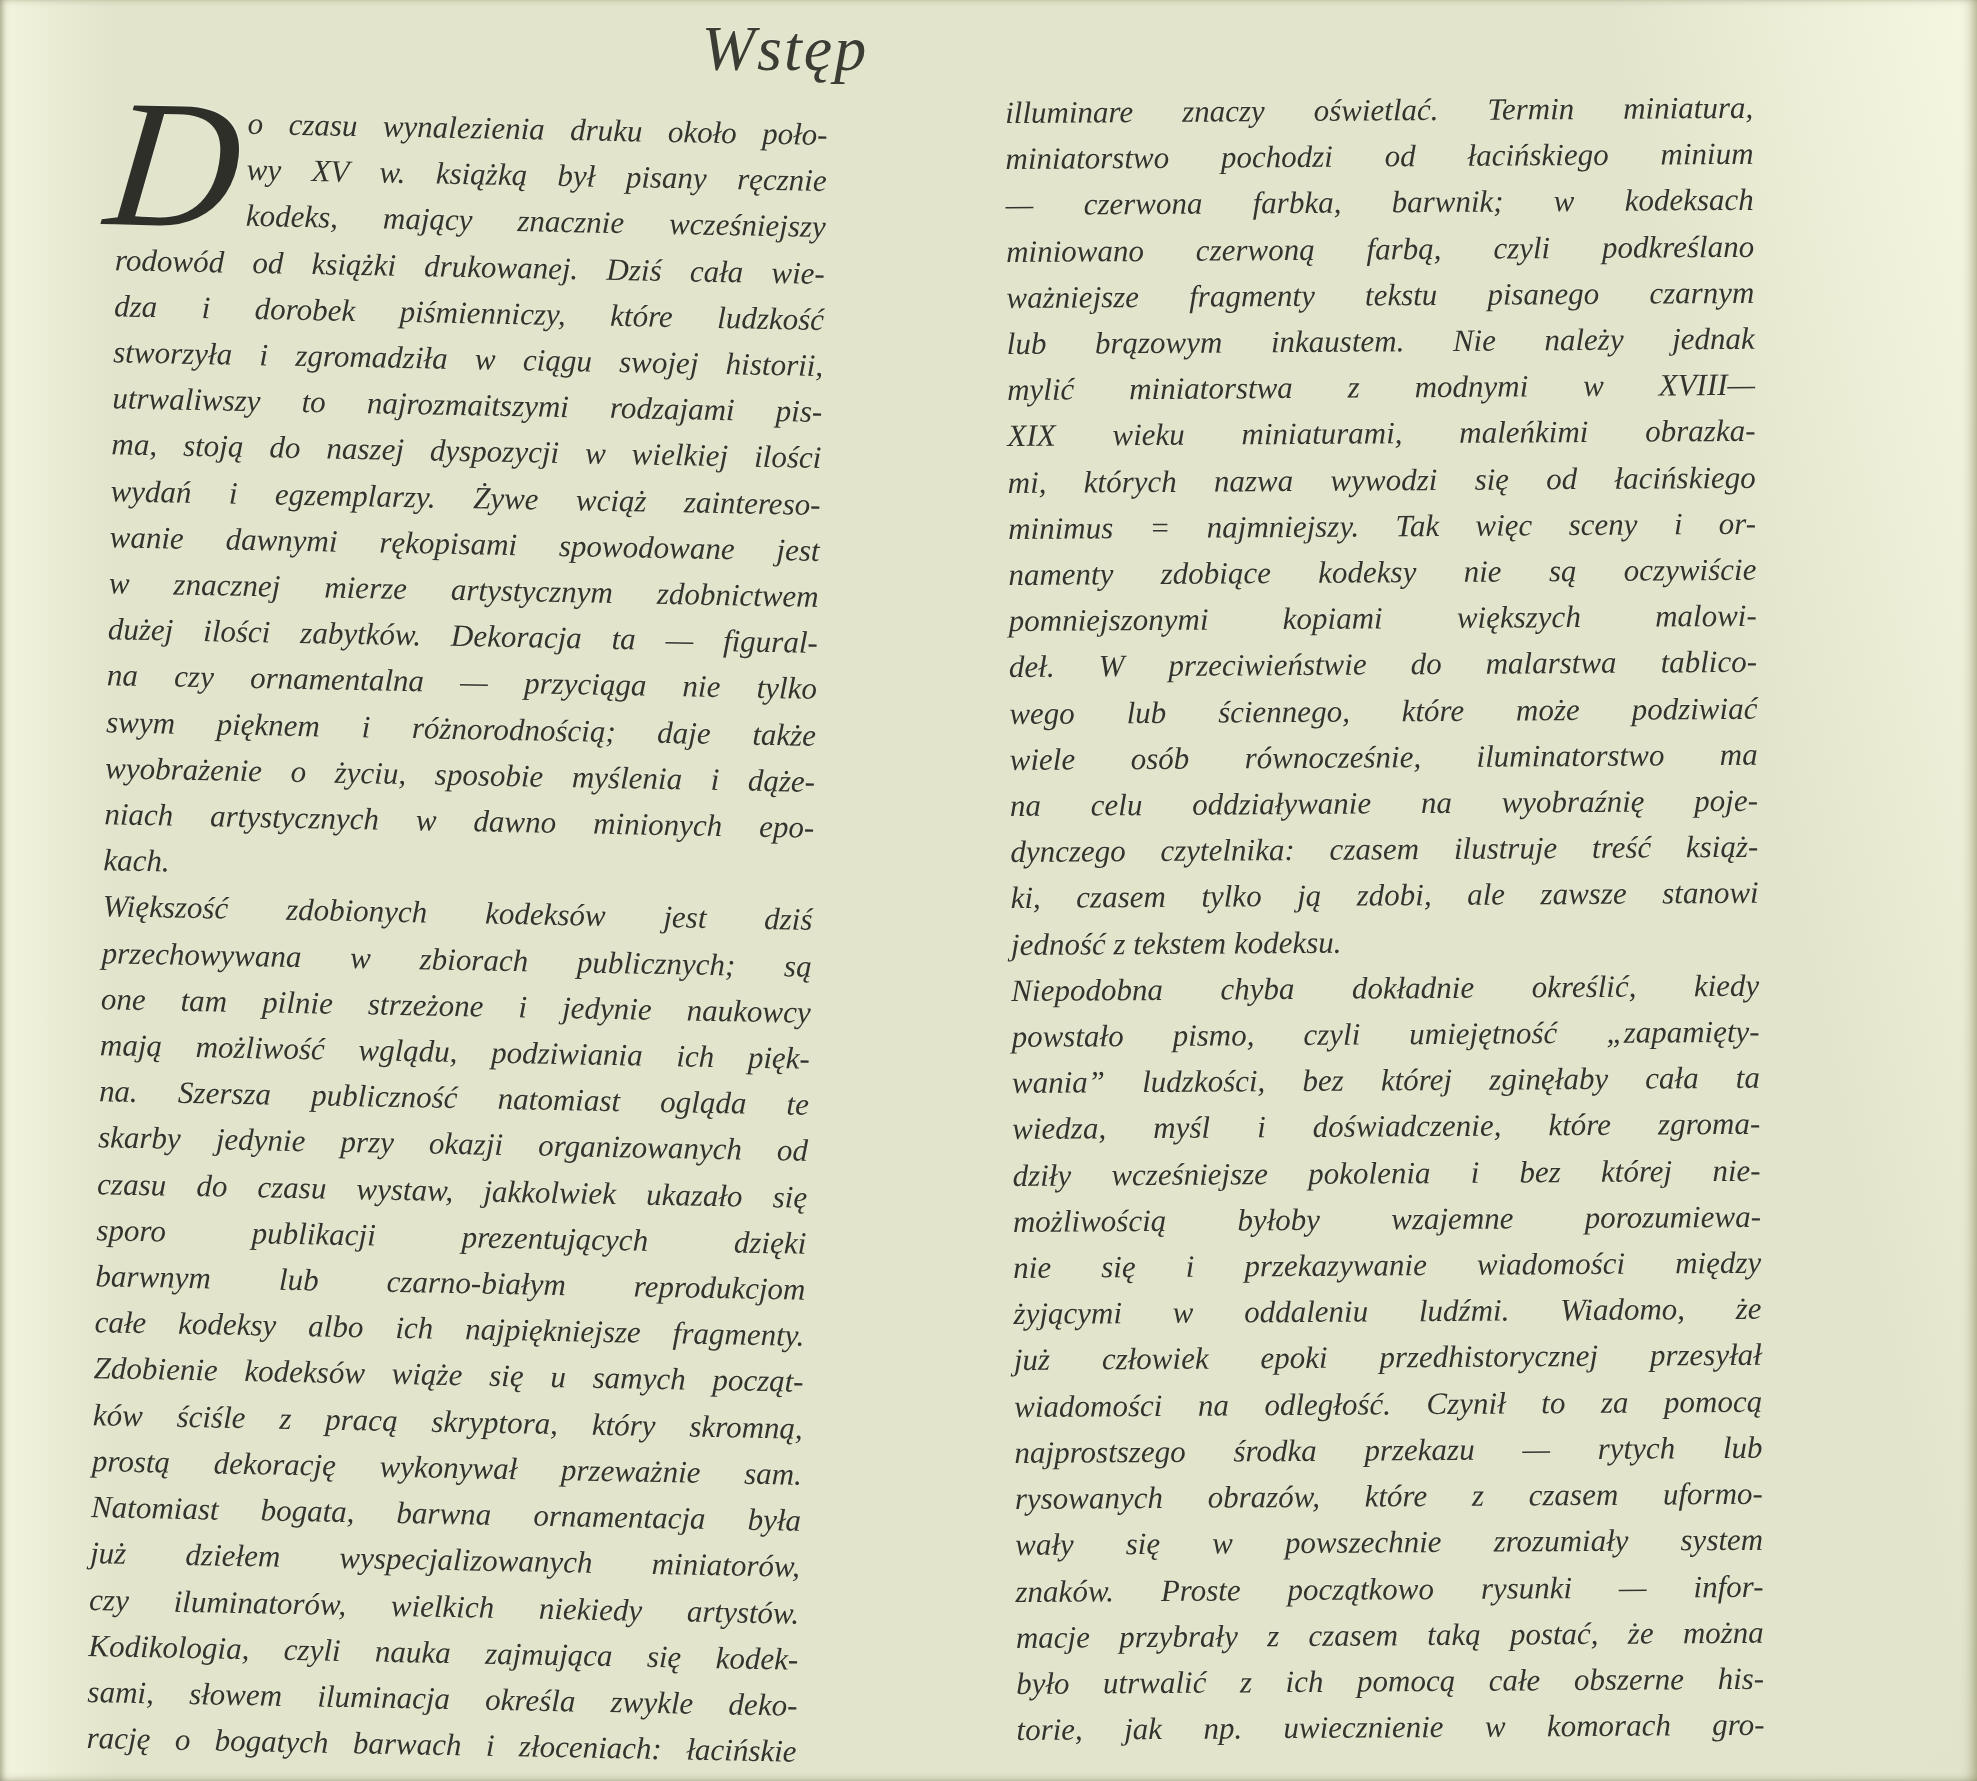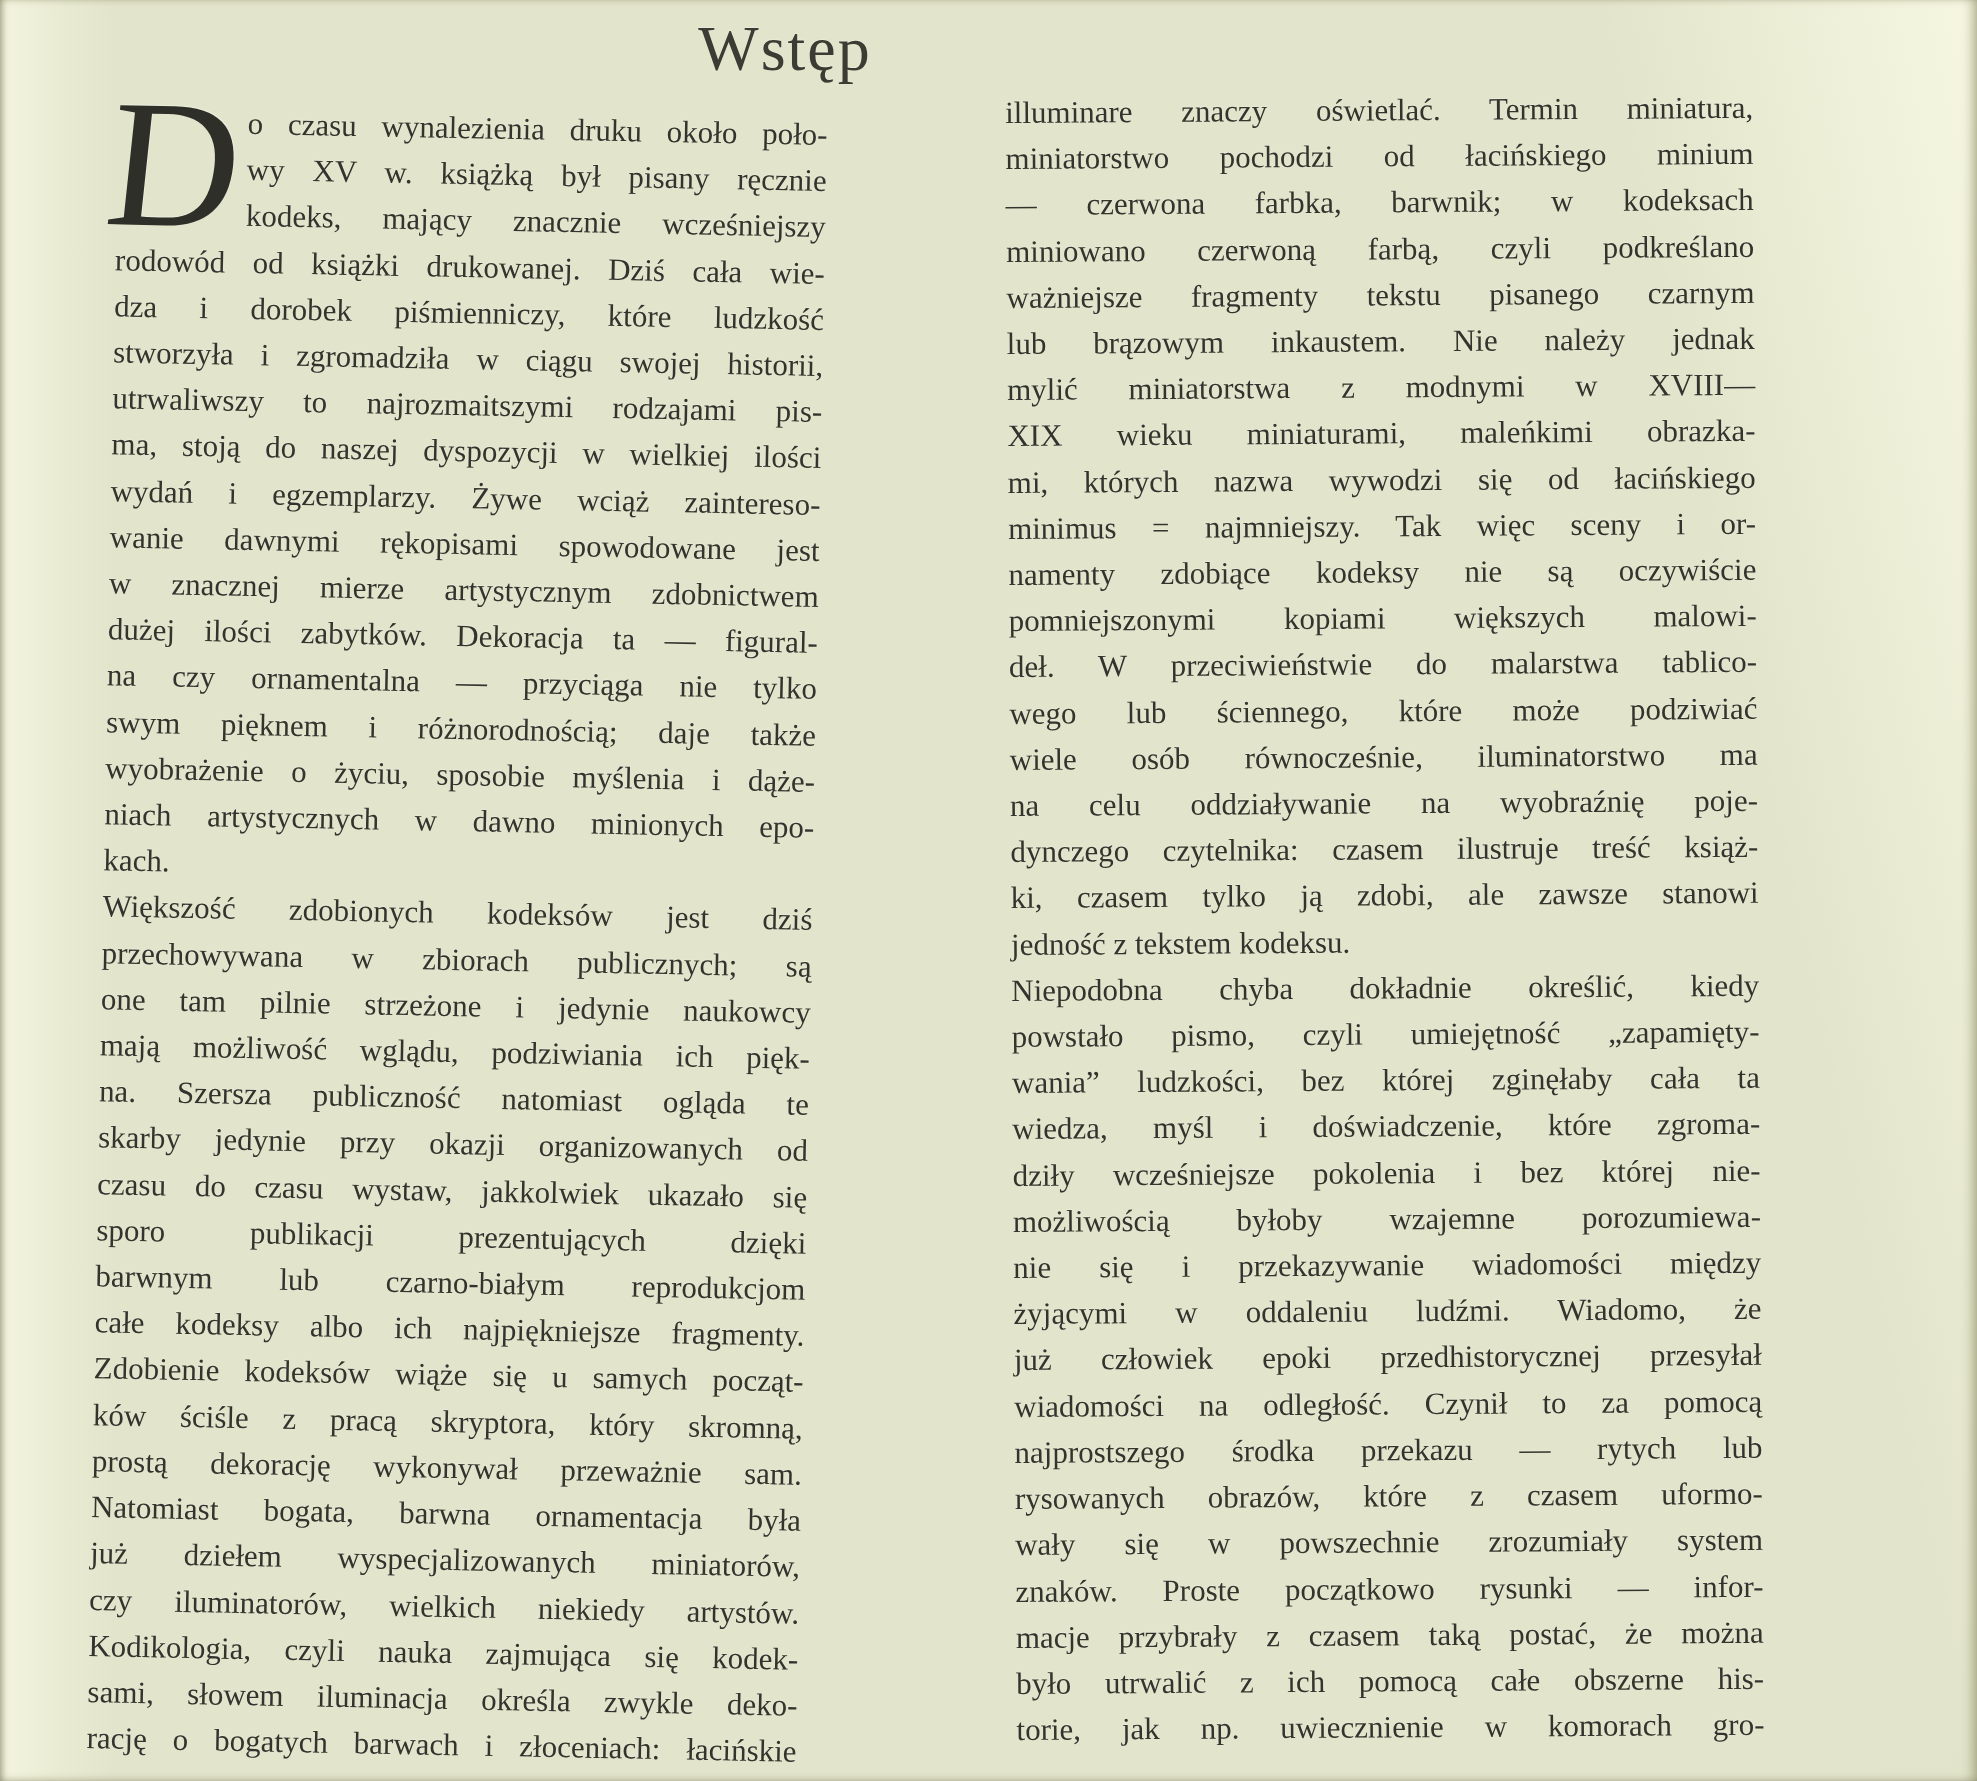--- a/index.html
+++ b/index.html
@@ -11,20 +11,21 @@
       linear-gradient(90deg, rgba(246,247,226,.85) 0px, rgba(240,242,219,.5) 60px, rgba(240,242,219,0) 115px),
       linear-gradient(258deg, rgba(248,249,228,.9) 0%, rgba(248,249,228,0) 16%),
       radial-gradient(145% 125% at 45% 42%, #e2e5cb 55%, #dbdec3 100%);
     background-color:#e0e3c9;
     box-shadow:
       inset 5px 0 7px -3px rgba(92,90,58,.55),
       inset -9px 0 12px -5px rgba(132,128,88,.6),
       inset 0 -4px 8px -4px rgba(120,118,86,.25);
     font-family:"Liberation Serif", serif;
     color:#33342d;
+    font-style:italic;
   }
   .title{
     position:absolute;
     top:12px;left:0;width:1570px;
     text-align:center;
     font-size:64px;
     letter-spacing:2px;
     color:#3b3c33;
     text-shadow:0 -1px 0 rgba(255,255,255,.25);
   }

